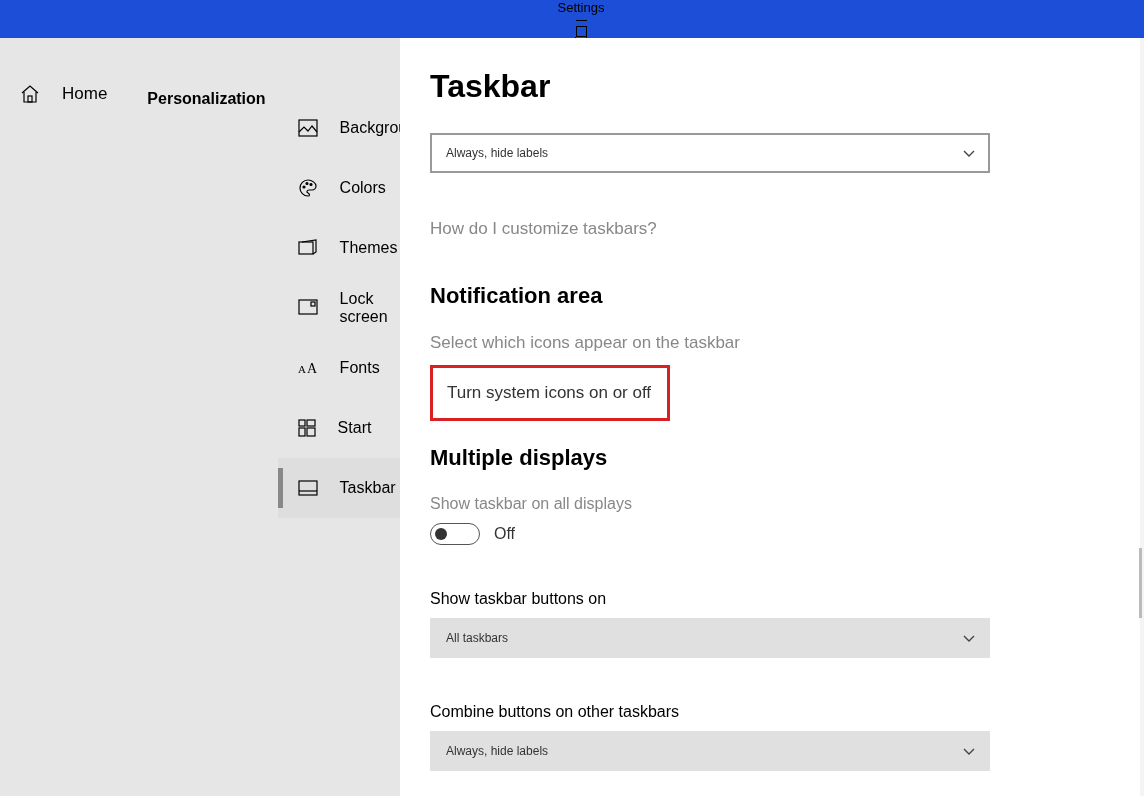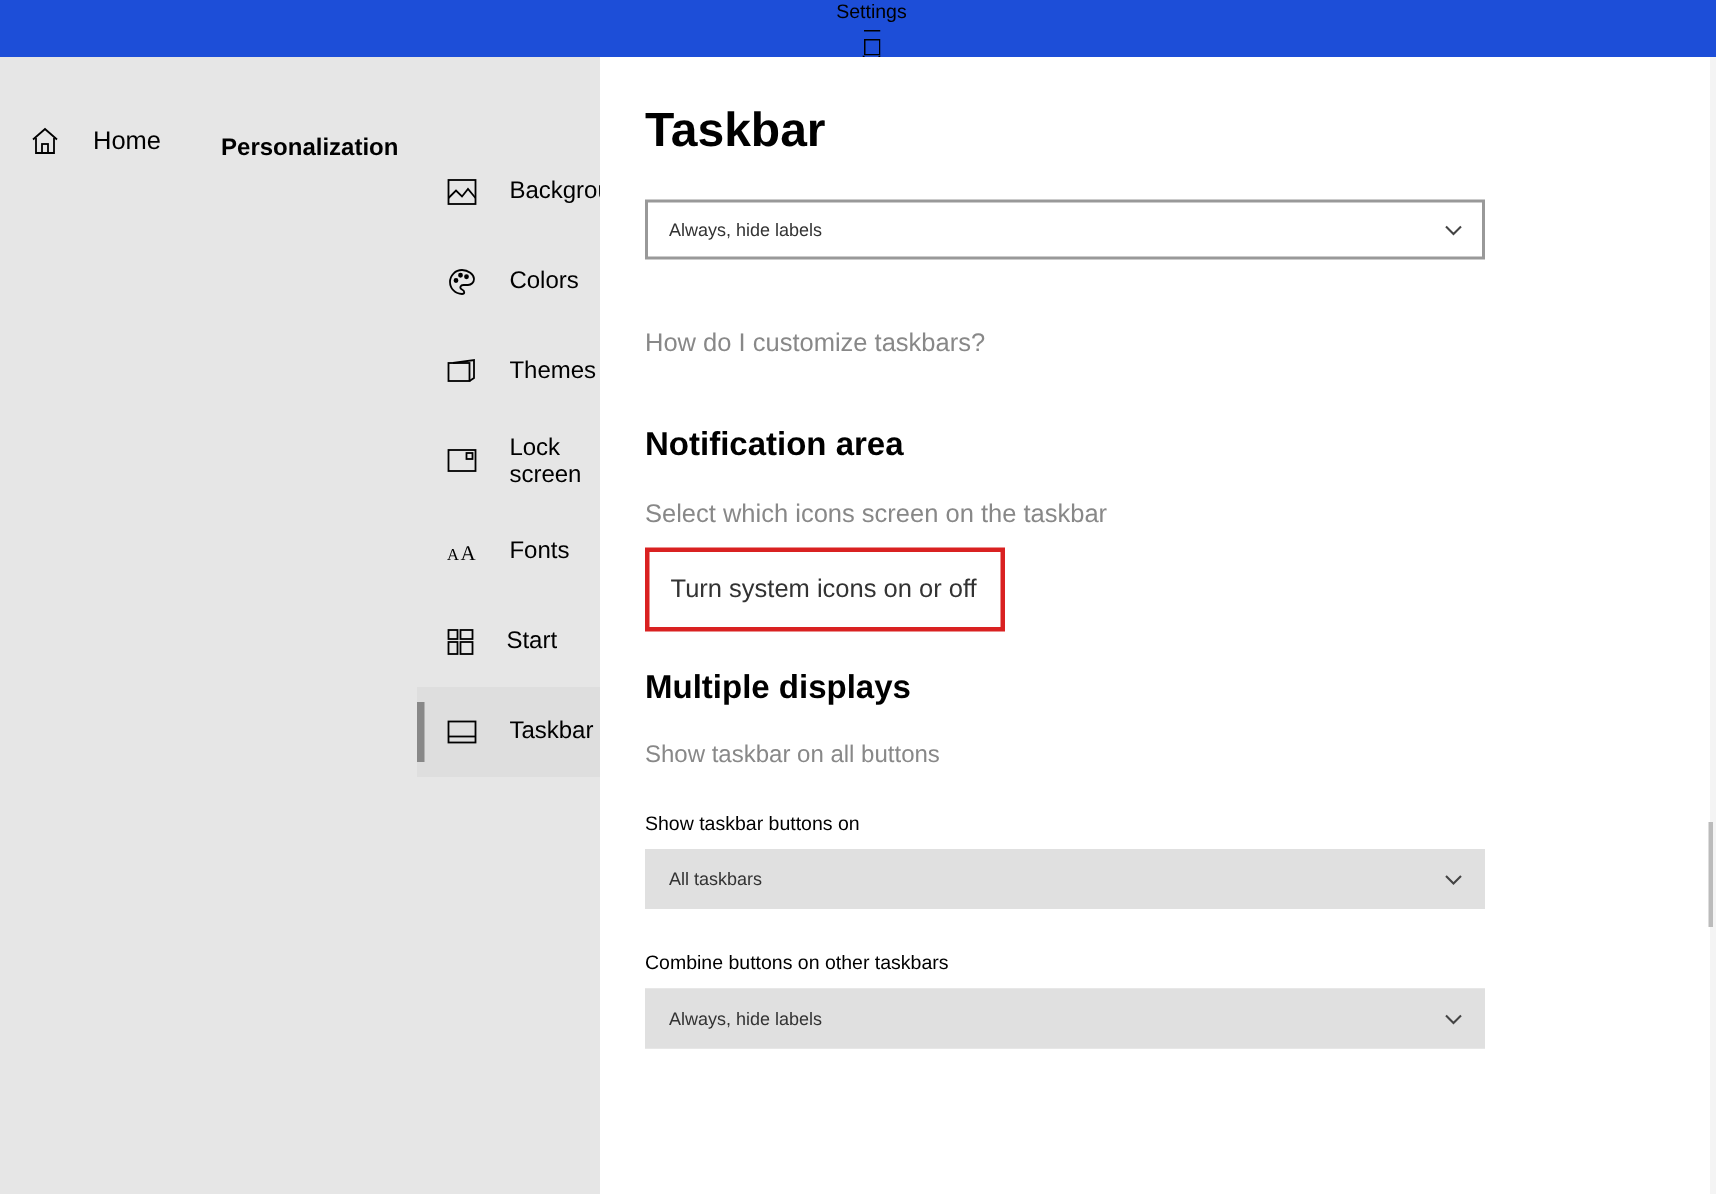--- a/index.html
+++ b/index.html
@@ -104,21 +104,21 @@
   .chev polyline { stroke:#444; stroke-width:1.4; fill:none; }
   .link { color:#888; font-size:17px; margin-top: 46px; }
   .section-h { font-size:22px; font-weight:600; margin-top: 44px; margin-bottom: 24px;}
   .sub-link { color:#888; font-size:17px; margin-bottom: 18px;}
   .sub-link2 { color:#333; font-size:17px;}
   .highlight-box {
     border:3px solid #d92121; padding: 15px 14px 15px 14px; width:fit-content; min-width:240px;
     margin-top: -6px; margin-bottom: 24px;
   }
   .field-label { color:#888; font-size:16px; margin-top:20px; margin-bottom:10px;}
-  .field-label-dark { color:#000; font-size:13px; margin-top:28px; margin-bottom:10px;}
+  .field-label-dark { color:#000; font-size:16px; margin-top:45px; margin-bottom:10px;}
   .toggle-row { display:flex; align-items:center; gap:14px; margin-top:4px;}
   .toggle {
     width:50px; height:22px; border:1px solid #555; border-radius:11px;
     position:relative; background:#fff;
   }
   .toggle .knob {
     width:12px; height:12px; border-radius:50%; background:#333;
     position:absolute; left:4px; top:4px;
   }
   .toggle-text { font-size:16px; color:#333;}
@@ -228,29 +228,35 @@
     <div class="dropdown">
       <span>Always, hide labels</span>
       <svg class="chev" viewBox="0 0 14 14">
           <polyline points="2,5 7,10 12,5"></polyline>
         </svg>
     </div>
 
     <div class="link">How do I customize taskbars?</div>
 
     <div class="section-h">Notification area</div>
-    <div class="sub-link">Select which icons screen on the taskbar</div>
+    <div class="sub-link">Select which icons appear on the taskbar</div>
 
     <div class="highlight-box">
       <div class="sub-link2">Turn system icons on or off</div>
     </div>
 
     <div class="section-h" style="margin-top:18px">Multiple displays</div>
 
-    <div class="field-label">Show taskbar on all buttons</div>
+    <div class="field-label">Show taskbar on all displays</div>
+    <div class="toggle-row">
+      <div class="toggle">
+          <div class="knob"></div>
+        </div>
+      <span class="toggle-text">Off</span>
+    </div>
 
     <div class="field-label-dark">Show taskbar buttons on</div>
     <div class="dropdown gray">
       <span>All taskbars</span>
       <svg class="chev" viewBox="0 0 14 14">
           <polyline points="2,5 7,10 12,5"></polyline>
         </svg>
     </div>
 
     <div class="field-label-dark">Combine buttons on other taskbars</div>

